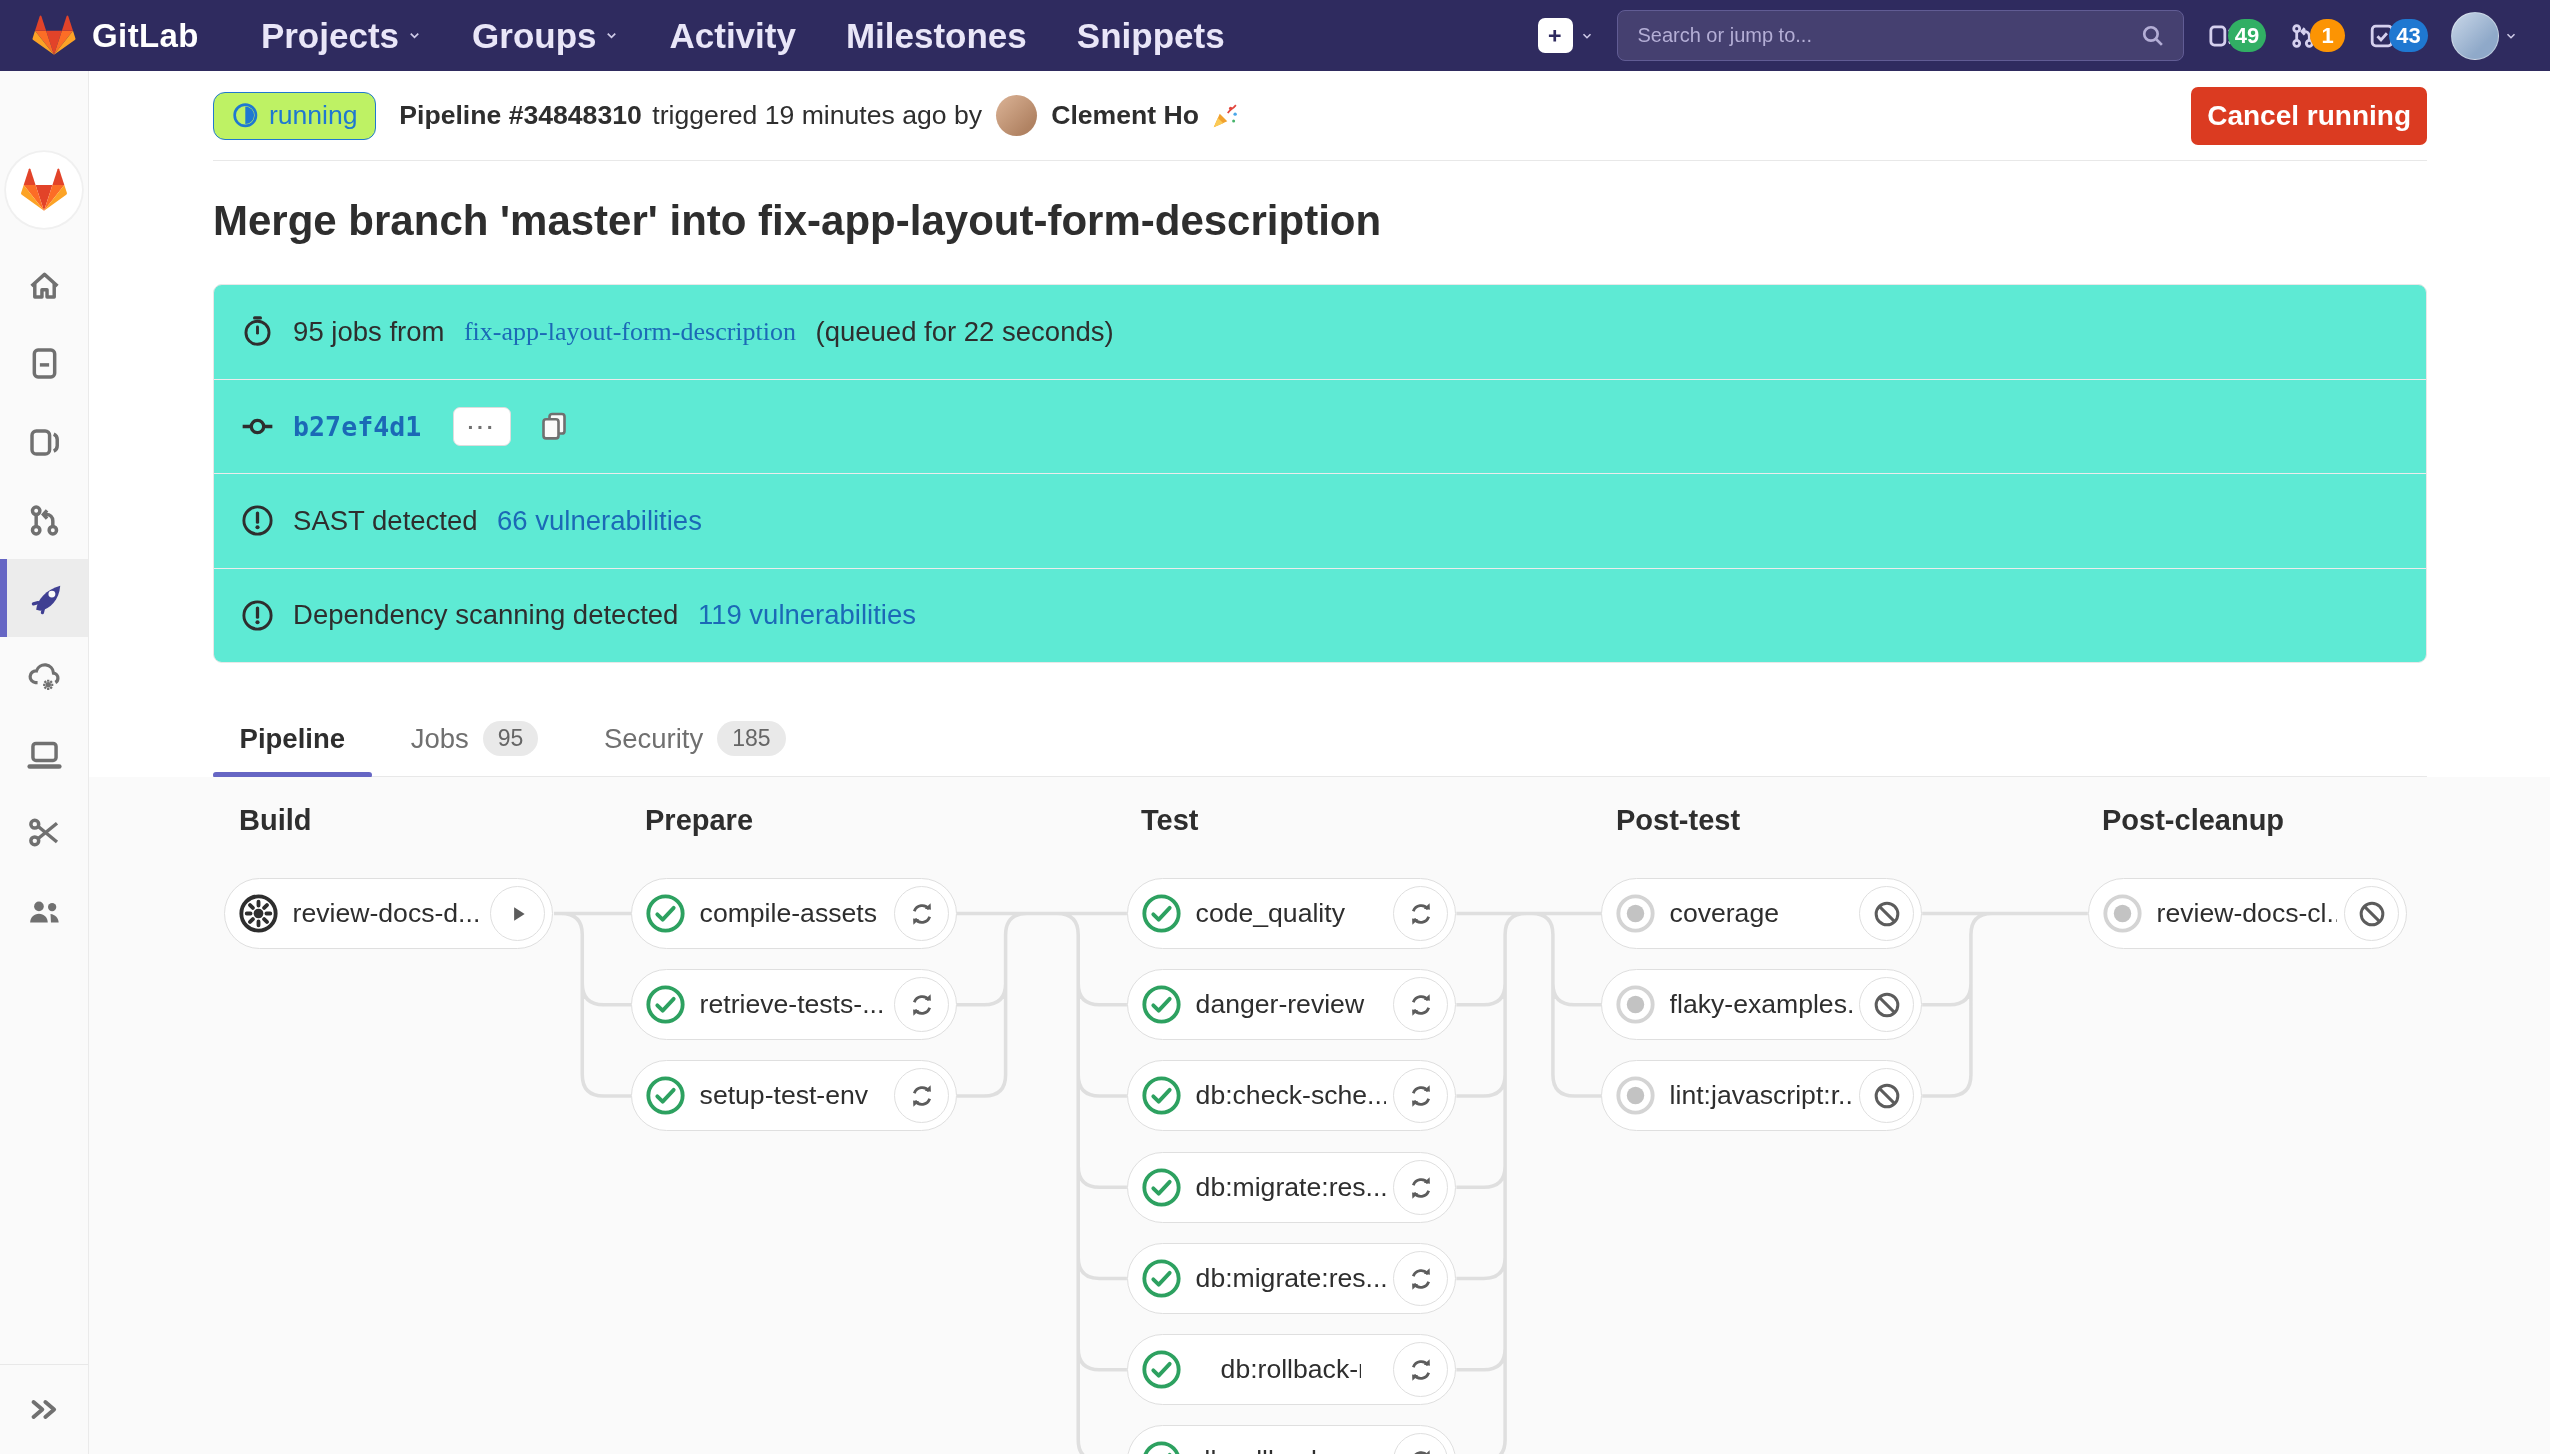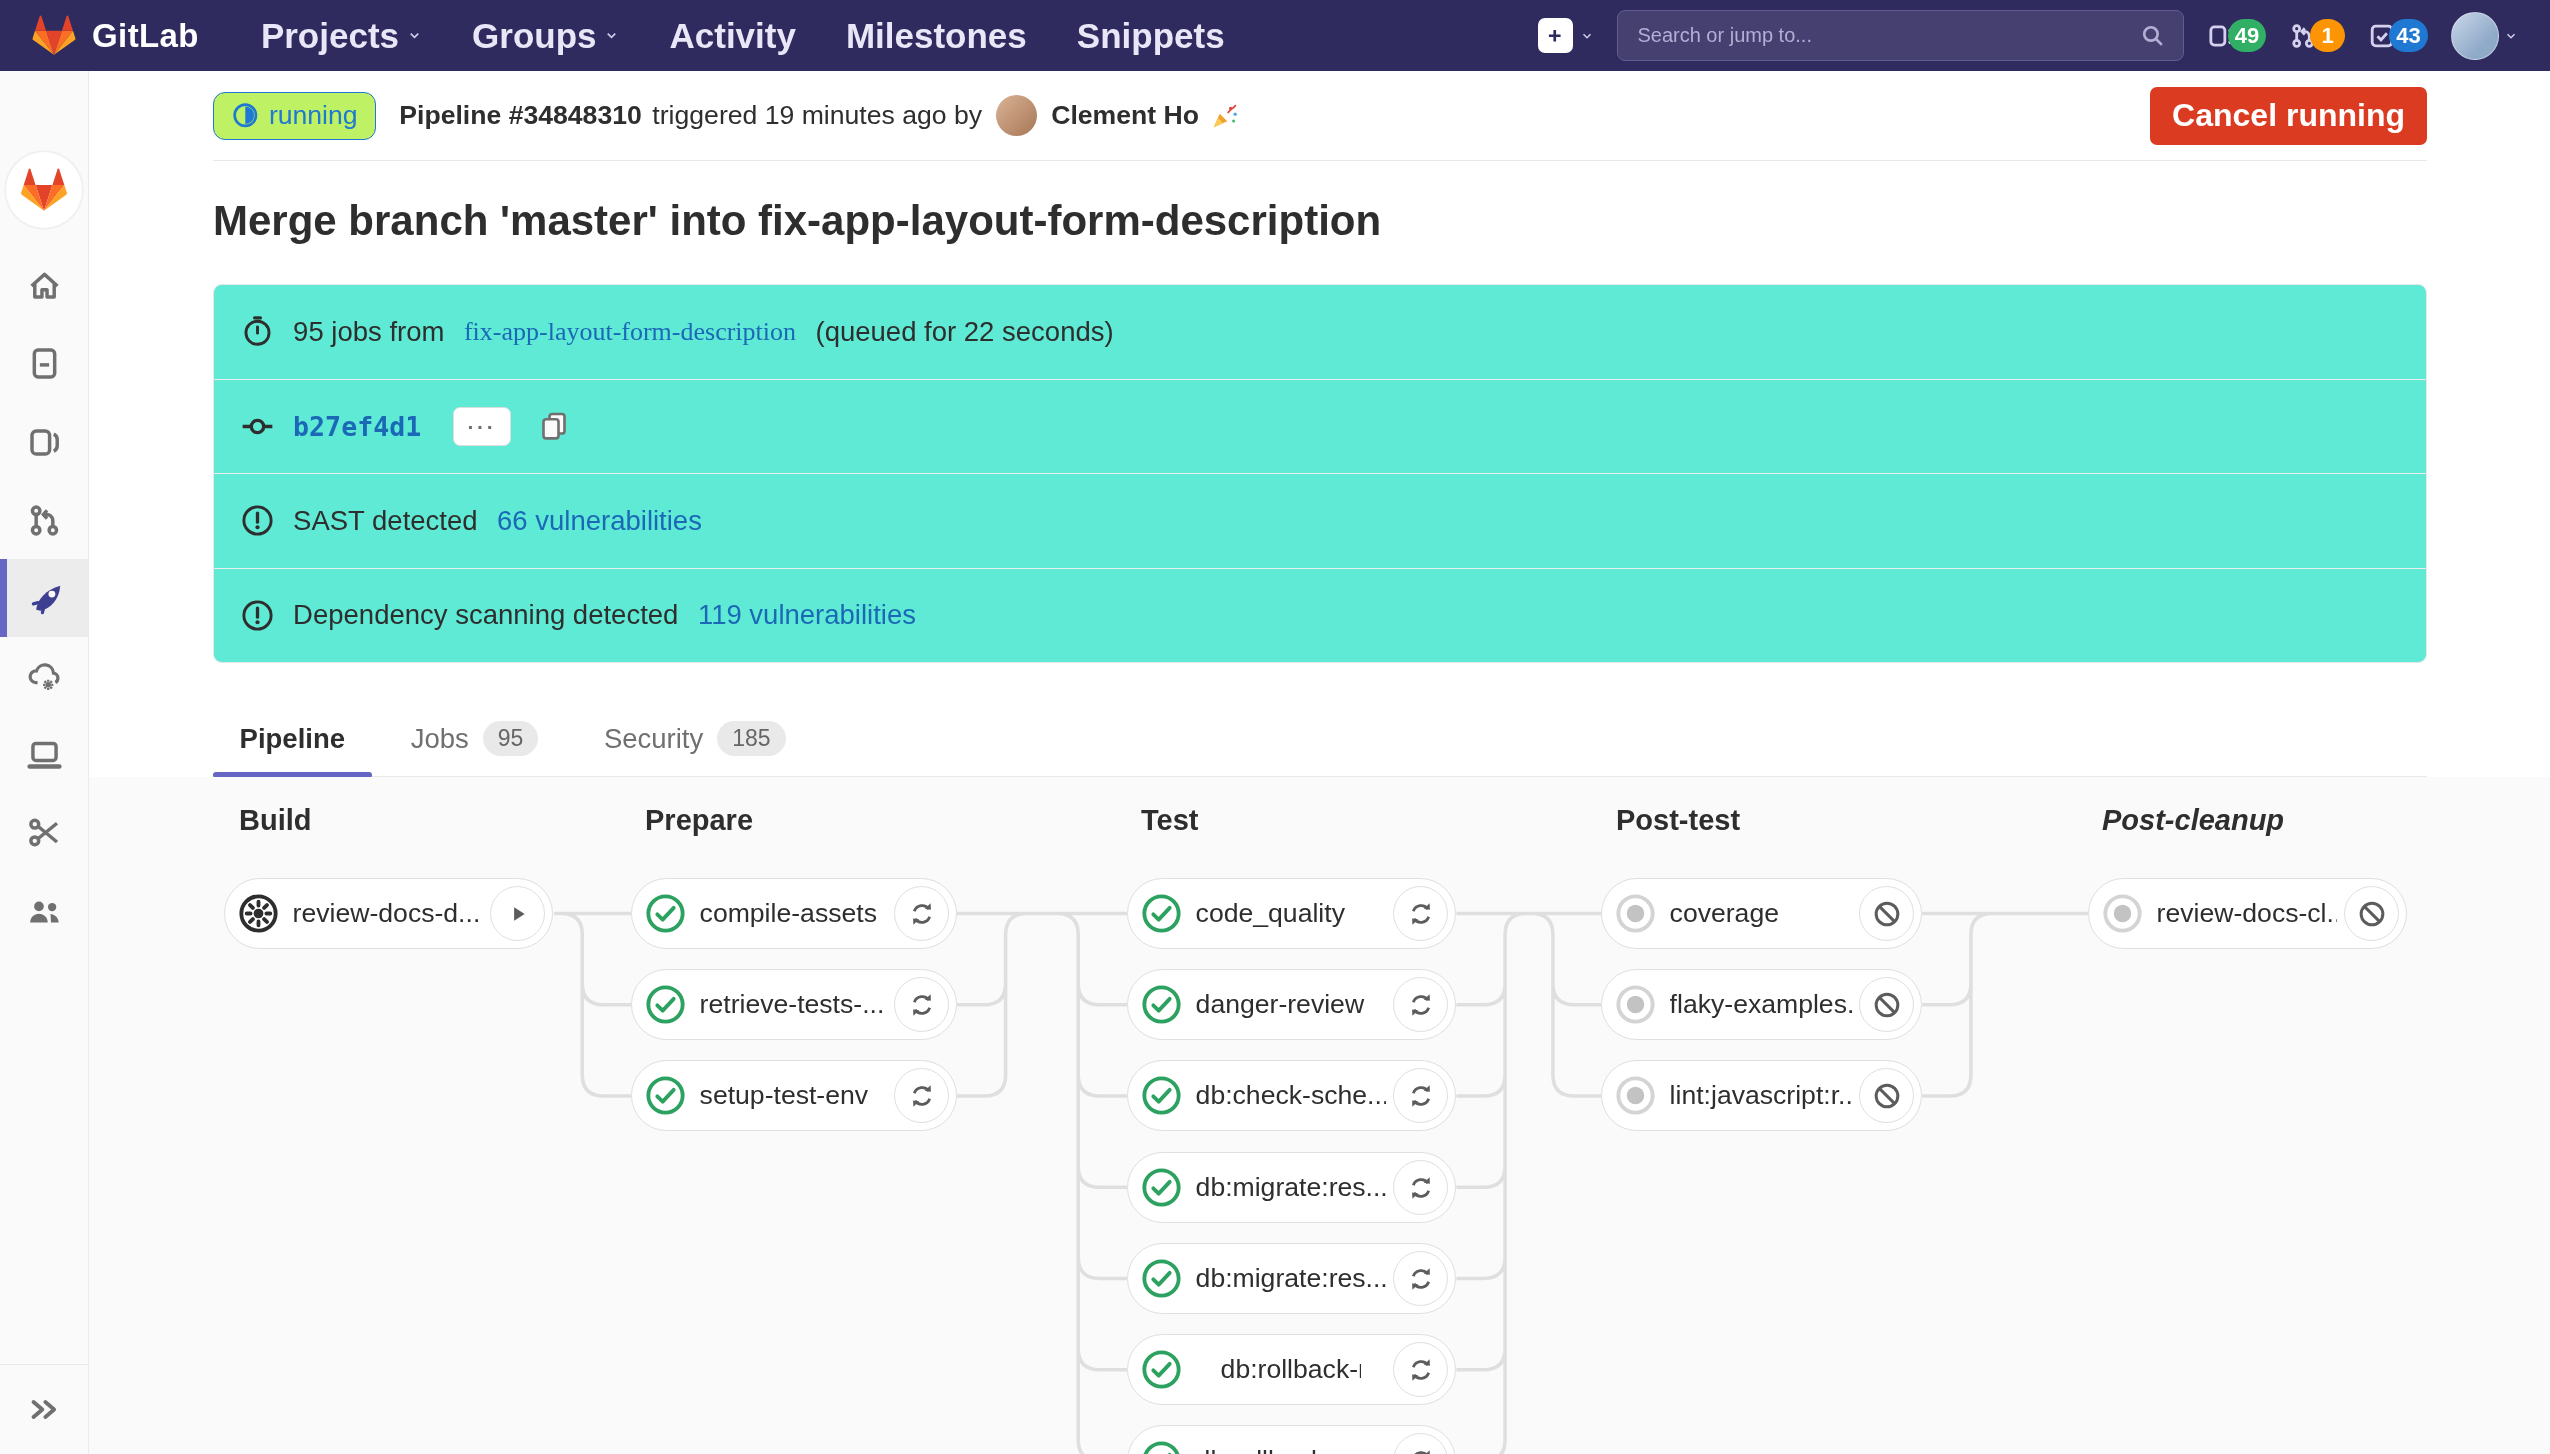--- a/index.html
+++ b/index.html
@@ -48,22 +48,22 @@
   
   .content { position:absolute; left:89px; top:71px; width:2462px; height:1383px; background:#fff; }
 
   .header-row { position:absolute; top:16px; left:124px; right:124px; height:57px; display:flex; align-items:center; gap:23px; }
   .running-badge { display:flex; align-items:center; gap:10.6px; border:1.8px solid #1f78d1; color:#1f78d1;
     border-radius:12px; height:48px; padding:0 17.7px; font-size:26.6px; background:#bef264; }
   .header-text { font-size:26.6px; display:flex; align-items:center; gap:10.6px; white-space:nowrap; }
   .hbold { font-weight:700; }
   .header-avatar { width:41px; height:41px; border-radius:50%;
     background:linear-gradient(135deg,#dcb497 0%,#b08262 80%); margin:0 3.5px; cursor:pointer; }
-  .cancel-btn { margin-left:auto; height:58px; padding:0 22px; background:#db3b21; color:#fff; border:none;
-    border-radius:7px; font-size:32px; font-weight:600; font-family:"Liberation Sans", sans-serif; cursor:pointer; }
+  .cancel-btn { margin-left:auto; height:58px; padding:0 16px; background:#db3b21; color:#fff; border:none;
+    border-radius:7px; font-size:28px; font-weight:600; font-family:"Liberation Sans", sans-serif; cursor:pointer; }
   .header-divider { position:absolute; top:89px; left:124px; right:124px; border-top:1.8px solid #e8e8e8; }
 
   .page-title { position:absolute; top:126px; left:124px; right:124px; font-size:42px; font-weight:700; }
 
   .info-box { position:absolute; top:213px; left:124px; right:124px; height:379px; background:#5eead4;
     border:1.8px solid #e8e8e8; border-radius:8.9px; display:flex; flex-direction:column; overflow:hidden; }
   .info-row { flex:1; display:flex; align-items:center; padding:0 26.6px; gap:19.5px; font-size:27.5px; border-top:1.8px solid #ececec; }
   .info-row:first-child { border-top:none; }
   .row-icon { width:33px; height:33px; flex:none; }
   .link { color:#1b69b6; cursor:pointer; text-decoration:none; }
@@ -591,21 +591,21 @@
         </svg>
       </span>
       <span class="plabel">lint:javascript:r...</span>
       <button class="action">
         <svg viewBox="0 0 16 16">
           <circle cx="8" cy="8" r="6.2" fill="none" stroke="#5c5c5c" stroke-width="1.7"></circle>
           <path d="M3.9 3.9L12.1 12.1" stroke="#5c5c5c" stroke-width="1.7"></path>
         </svg>
       </button>
     </div>
-    <div class="stage-header" style="left: 2013px; font-style: italic;">Post-cleanup</div>
+    <div class="stage-header" style="left: 2013px;">Post-cleanup</div>
     <div class="pill" style="left: 1999px; top: 101px; width: 319px;">
       <span class="sticon">
         <svg viewBox="0 0 16 16">
           <circle cx="8" cy="8" r="6.7" fill="#fff" stroke="#d4d4d4" stroke-width="1.5"></circle>
           <circle cx="8" cy="8" r="3.4" fill="#c3c3c3"></circle>
         </svg>
       </span>
       <span class="plabel">review-docs-cl...</span>
       <button class="action">
         <svg viewBox="0 0 16 16">

